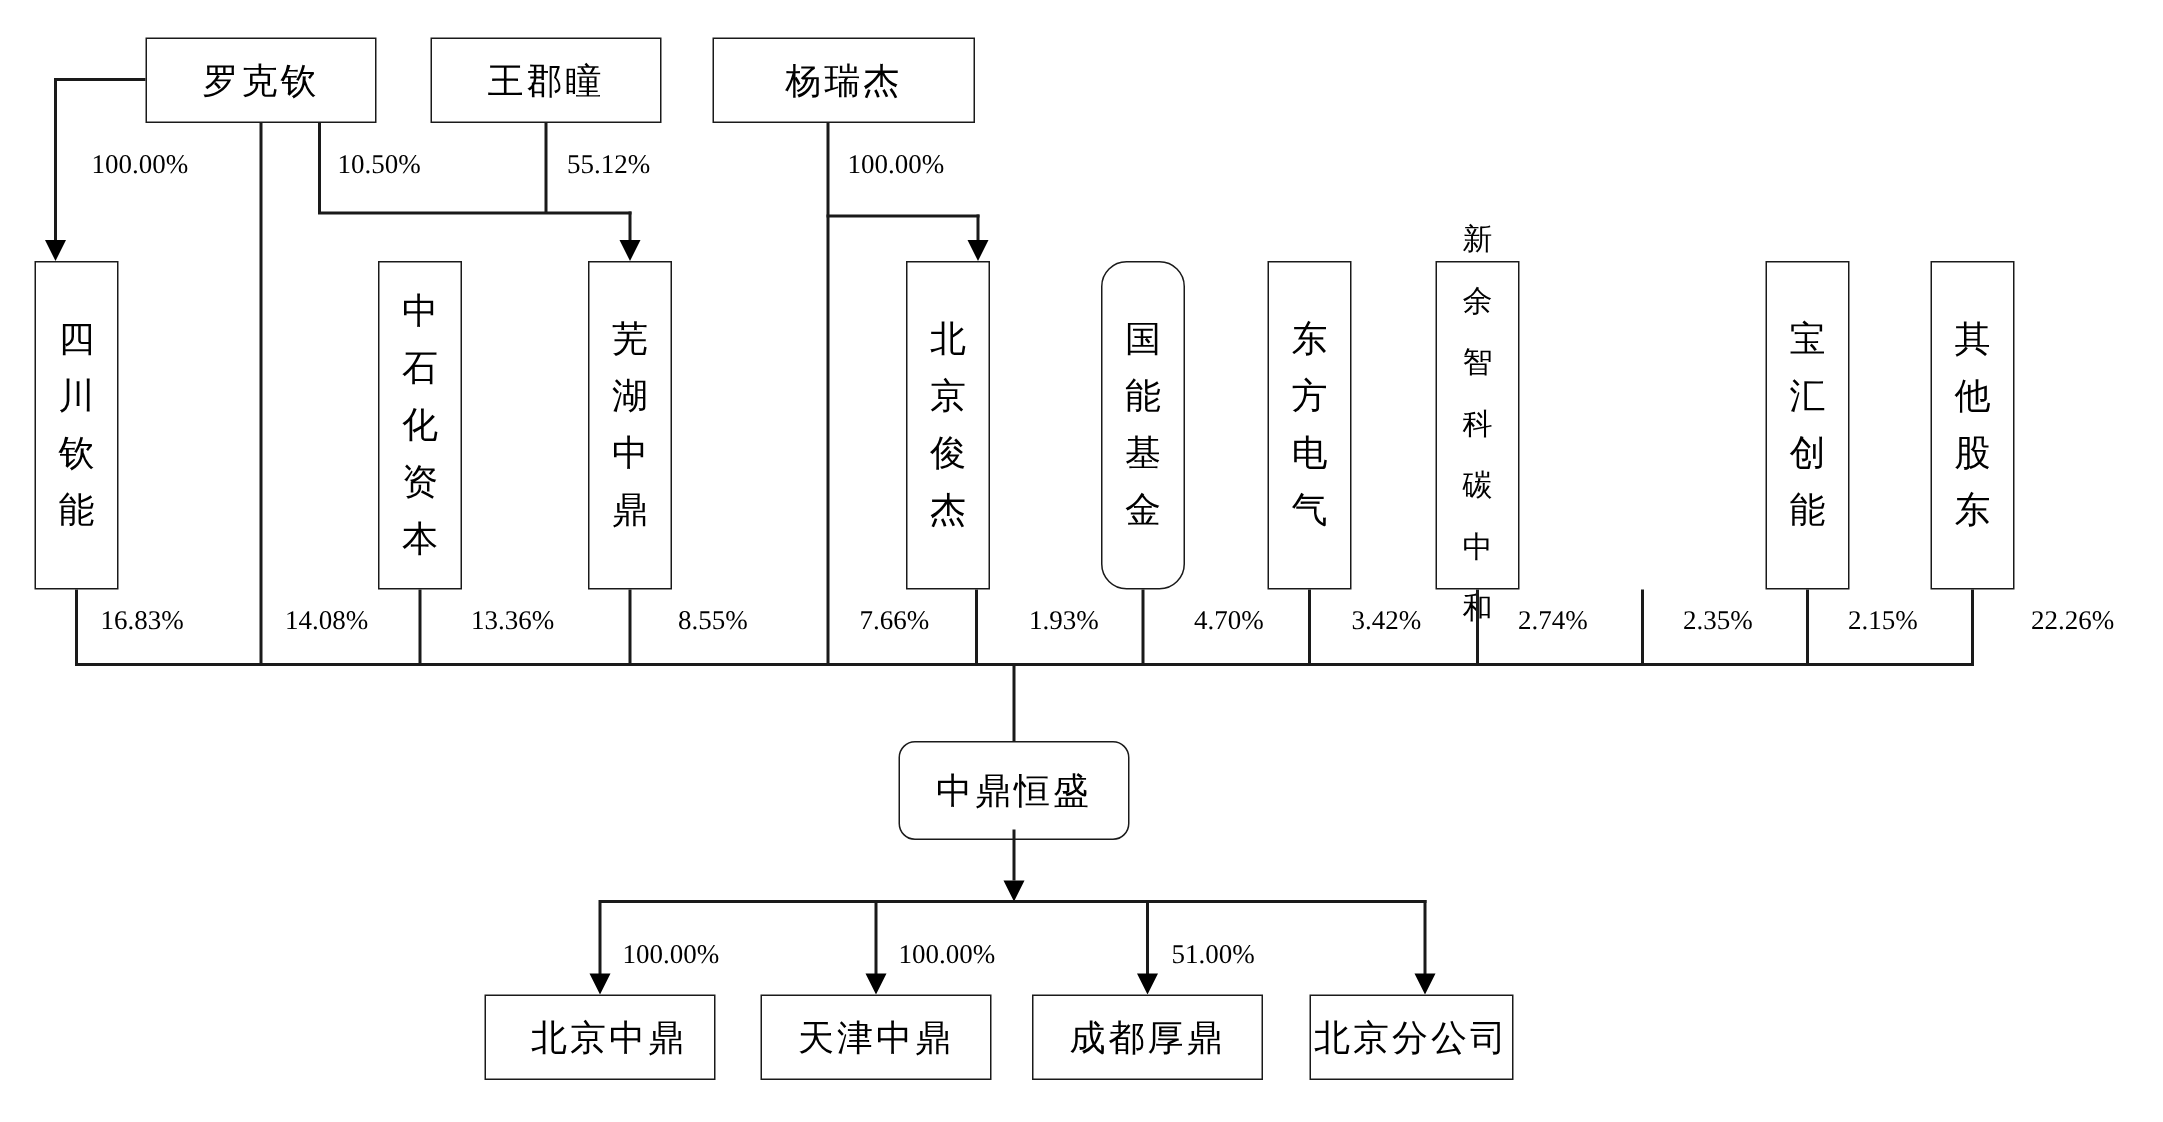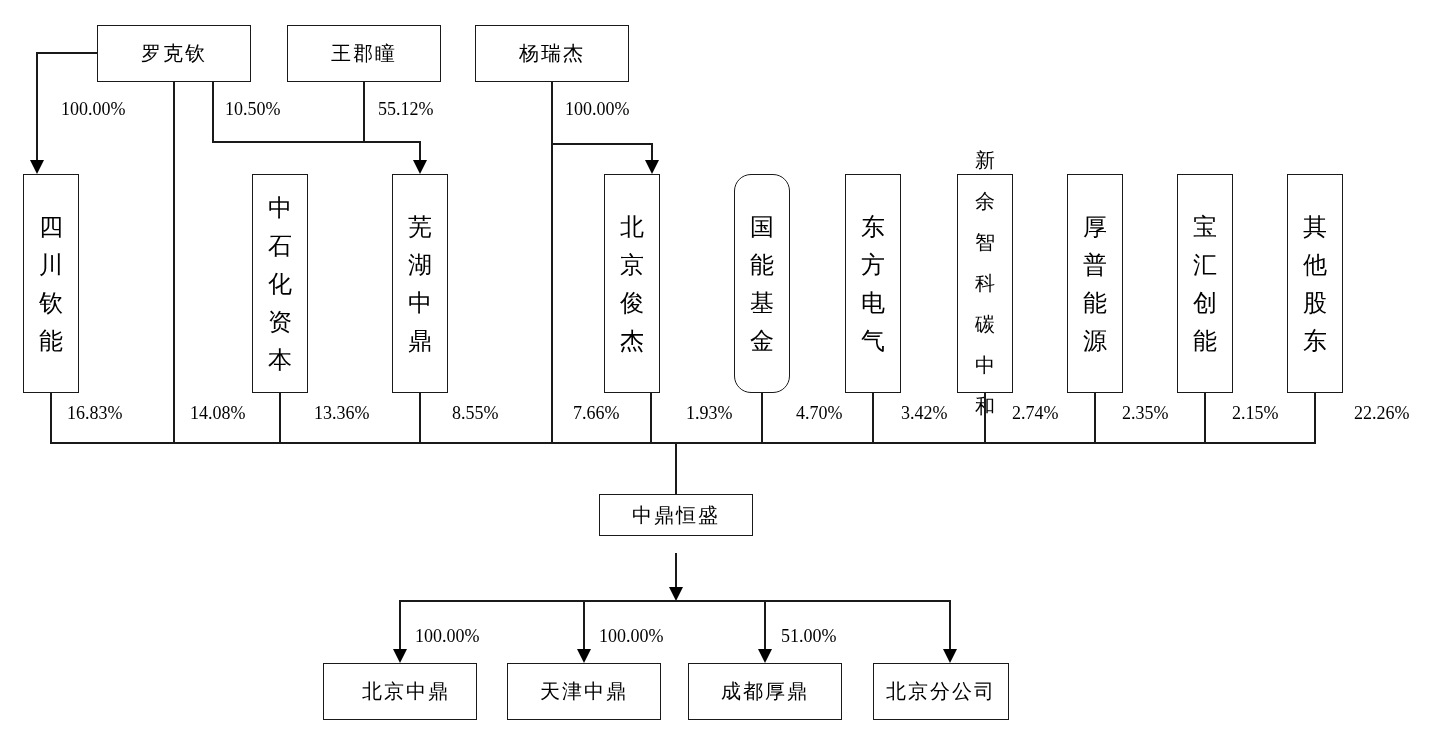--- a/index.html
+++ b/index.html
@@ -4,21 +4,21 @@
 <style>
   html,body { margin:0; padding:0; background:#ffffff; }
   #canvas {
     position:relative; width:1442px; height:748px; background:#ffffff;
     font-family:"Liberation Serif","DejaVu Serif",serif; color:#000;
   }
   .box {
     position:absolute; box-sizing:border-box; border:1.6px solid #1a1a1a; background:#fff;
     display:flex; align-items:center; justify-content:center;
   }
-  .hbox { font-size:20px; letter-spacing:2px; white-space:nowrap; }
+  .hbox { font-size:24px; letter-spacing:2px; white-space:nowrap; }
   .vbox {}
   .vtxt { width:26px; font-size:24px; line-height:38px; text-align:center; word-break:break-all; }
   .vtxt.tight { font-size:20px; line-height:41px; }
   .hl { position:absolute; height:1.6px; background:#1a1a1a; }
   .vl { position:absolute; width:1.6px; background:#1a1a1a; }
   .arr {
     position:absolute; width:0; height:0;
     border-left:7px solid transparent; border-right:7px solid transparent;
     border-top:14px solid #000;
   }
@@ -28,21 +28,21 @@
 <body>
 
 <div id="canvas">
 
   <div class="box hbox" style="left:97px; top:25px; width:154px; height:57px;">
     <span>罗克钦</span>
   </div>
   <div class="box hbox" style="left:287px; top:25px; width:154px; height:57px;">
     <span>王郡瞳</span>
   </div>
-  <div class="box hbox" style="left:475px; top:25px; width:154px; height:57px;">
+  <div class="box hbox" style="left:475px; top:25px; width:175px; height:57px;">
     <span>杨瑞杰</span>
   </div>
 
   <div class="hl" style="left:36px; top:52px; width:61px;"></div>
   <div class="vl" style="left:36px; top:52px; height:108px;"></div>
   <div class="arr" style="left:30px; top:160px;"></div>
 
   <div class="vl" style="left:173px; top:82px; height:361px;"></div>
 
   <div class="vl" style="left:212px; top:82px; height:60px;"></div>
@@ -75,23 +75,20 @@
   </div>
   <div class="box vbox" style="left:734px; top:174px; width:56px; height:219px;border-radius:17px;">
     <div class="vtxt">国能基金</div>
   </div>
   <div class="box vbox" style="left:845px; top:174px; width:56px; height:219px;">
     <div class="vtxt">东方电气</div>
   </div>
   <div class="box vbox" style="left:957px; top:174px; width:56px; height:219px;">
     <div class="vtxt tight">新余智科碳中和</div>
   </div>
-  <div class="box vbox" style="left:1067px; top:174px; width:56px; height:219px;">
-    <div class="vtxt">厚普能源</div>
-  </div>
   <div class="box vbox" style="left:1177px; top:174px; width:56px; height:219px;">
     <div class="vtxt">宝汇创能</div>
   </div>
   <div class="box vbox" style="left:1287px; top:174px; width:56px; height:219px;font-family:Liberation Serif, serif;">
     <div class="vtxt">其他股东</div>
   </div>
 
   <div class="vl" style="left:50px;  top:393px; height:50px;"></div>
   <div class="vl" style="left:279px; top:393px; height:50px;"></div>
   <div class="vl" style="left:419px; top:393px; height:50px;"></div>
@@ -112,21 +109,21 @@
   <div class="pct" style="left:573px; top:403px;">7.66%</div>
   <div class="pct" style="left:686px; top:403px;">1.93%</div>
   <div class="pct" style="left:796px; top:403px;">4.70%</div>
   <div class="pct" style="left:901px; top:403px;">3.42%</div>
   <div class="pct" style="left:1012px;top:403px;">2.74%</div>
   <div class="pct" style="left:1122px;top:403px;">2.35%</div>
   <div class="pct" style="left:1232px;top:403px;">2.15%</div>
   <div class="pct" style="left:1354px;top:403px;">22.26%</div>
 
   <div class="vl" style="left:675px; top:442px; height:52px;"></div>
-  <div class="box hbox" style="left:599px; top:494px; width:154px; height:42px;">
+  <div class="box hbox" style="left:599px; top:494px; width:154px; height:66px;border-radius:11px;">
     <span>中鼎恒盛</span>
   </div>
 
   <div class="vl" style="left:675px; top:553px; height:34px;"></div>
   <div class="arr" style="left:669px; top:587px;"></div>
   <div class="hl" style="left:400px; top:600px; width:551px;"></div>
 
   <div class="vl" style="left:399px; top:600px; height:50px;"></div>
   <div class="arr" style="left:393px; top:649px;"></div>
   <div class="vl" style="left:583px; top:600px; height:50px;"></div>

